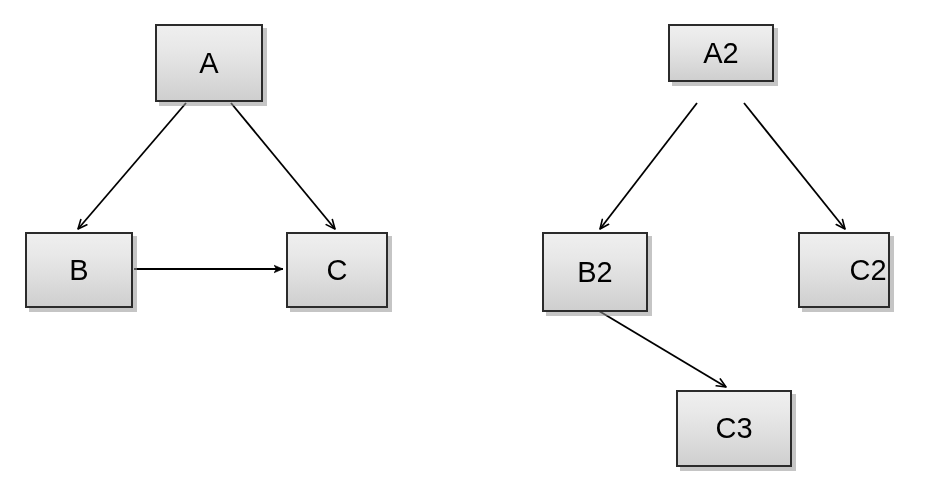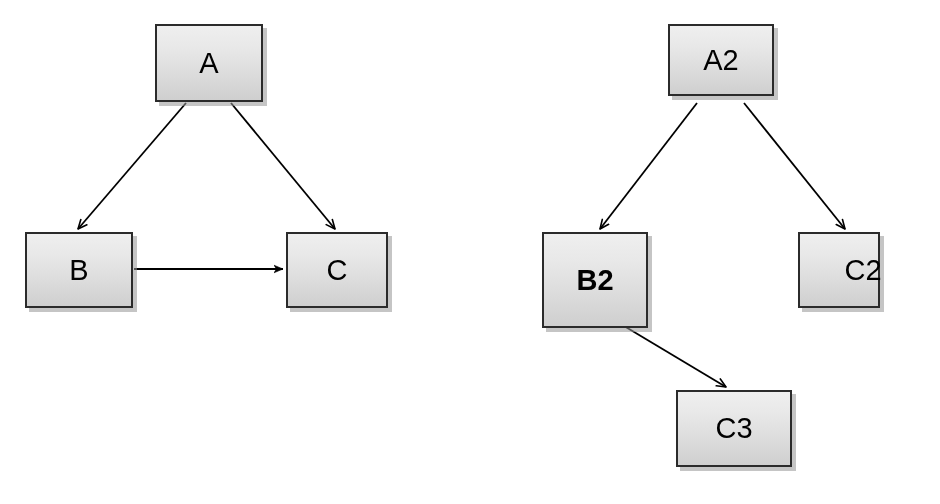--- a/index.html
+++ b/index.html
@@ -76,27 +76,27 @@
   <div id="nodes-group">
       <div class="node" style="left: 155px; top: 24px; width: 108px; height: 78px;">
         <span class="node-label">A</span>
       </div>
       <div class="node" style="left: 25px; top: 232px; width: 108px; height: 76px;">
         <span class="node-label">B</span>
       </div>
       <div class="node" style="left: 286px; top: 232px; width: 102px; height: 76px;">
         <span class="node-label">C</span>
       </div>
-      <div class="node" style="left: 668px; top: 24px; width: 106px; height: 72px;">
+      <div class="node" style="left: 668px; top: 24px; width: 106px; height: 58px;">
         <span class="node-label">A2</span>
       </div>
-      <div class="node" style="left: 542px; top: 232px; width: 106px; height: 96px; font-weight: bold;">
+      <div class="node" style="left: 542px; top: 232px; width: 106px; height: 80px;">
         <span class="node-label">B2</span>
       </div>
-      <div class="node" style="left: 798px; top: 232px; width: 82px; height: 76px; padding-left: 48px;">
+      <div class="node" style="left: 798px; top: 232px; width: 92px; height: 76px; padding-left: 48px;">
         <span class="node-label">C2</span>
       </div>
       <div class="node" style="left: 676px; top: 390px; width: 116px; height: 77px;">
         <span class="node-label">C3</span>
       </div>
     </div>
 
 </div>
 
 </body></html>

